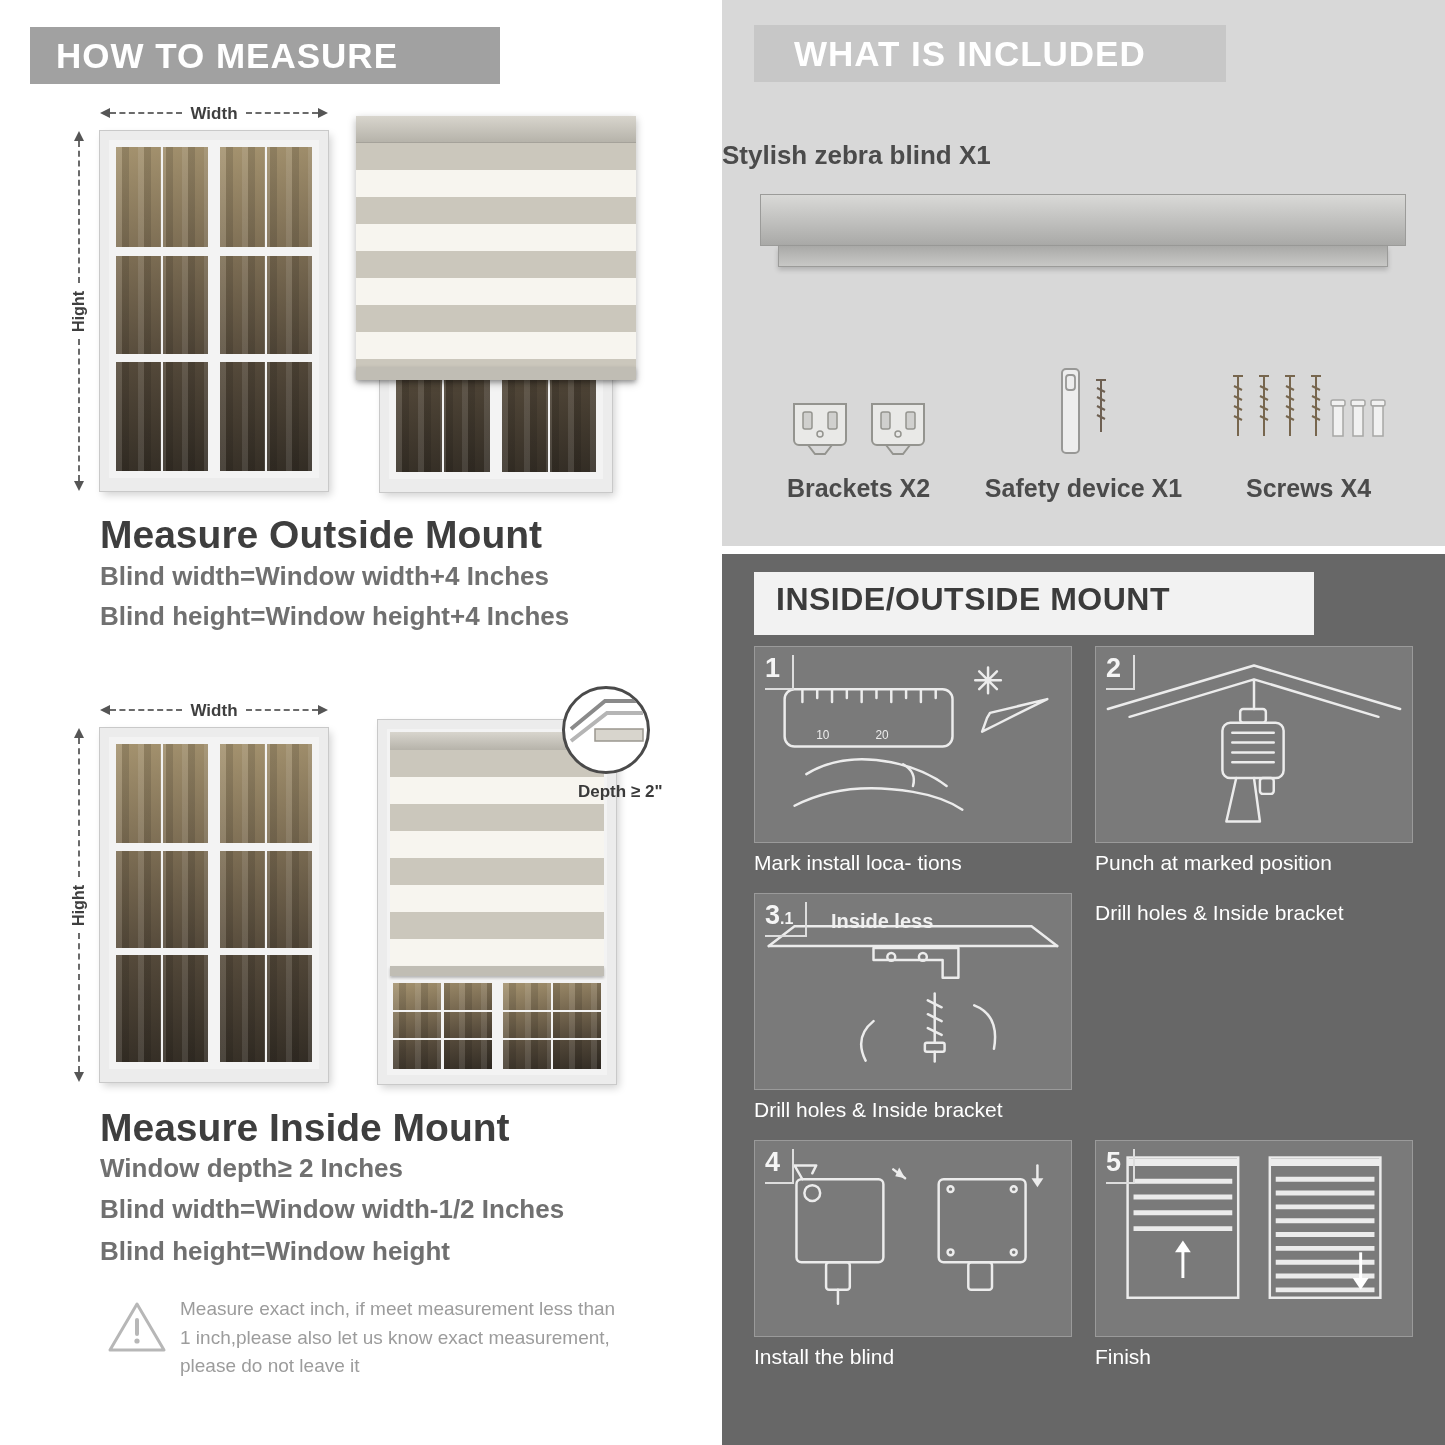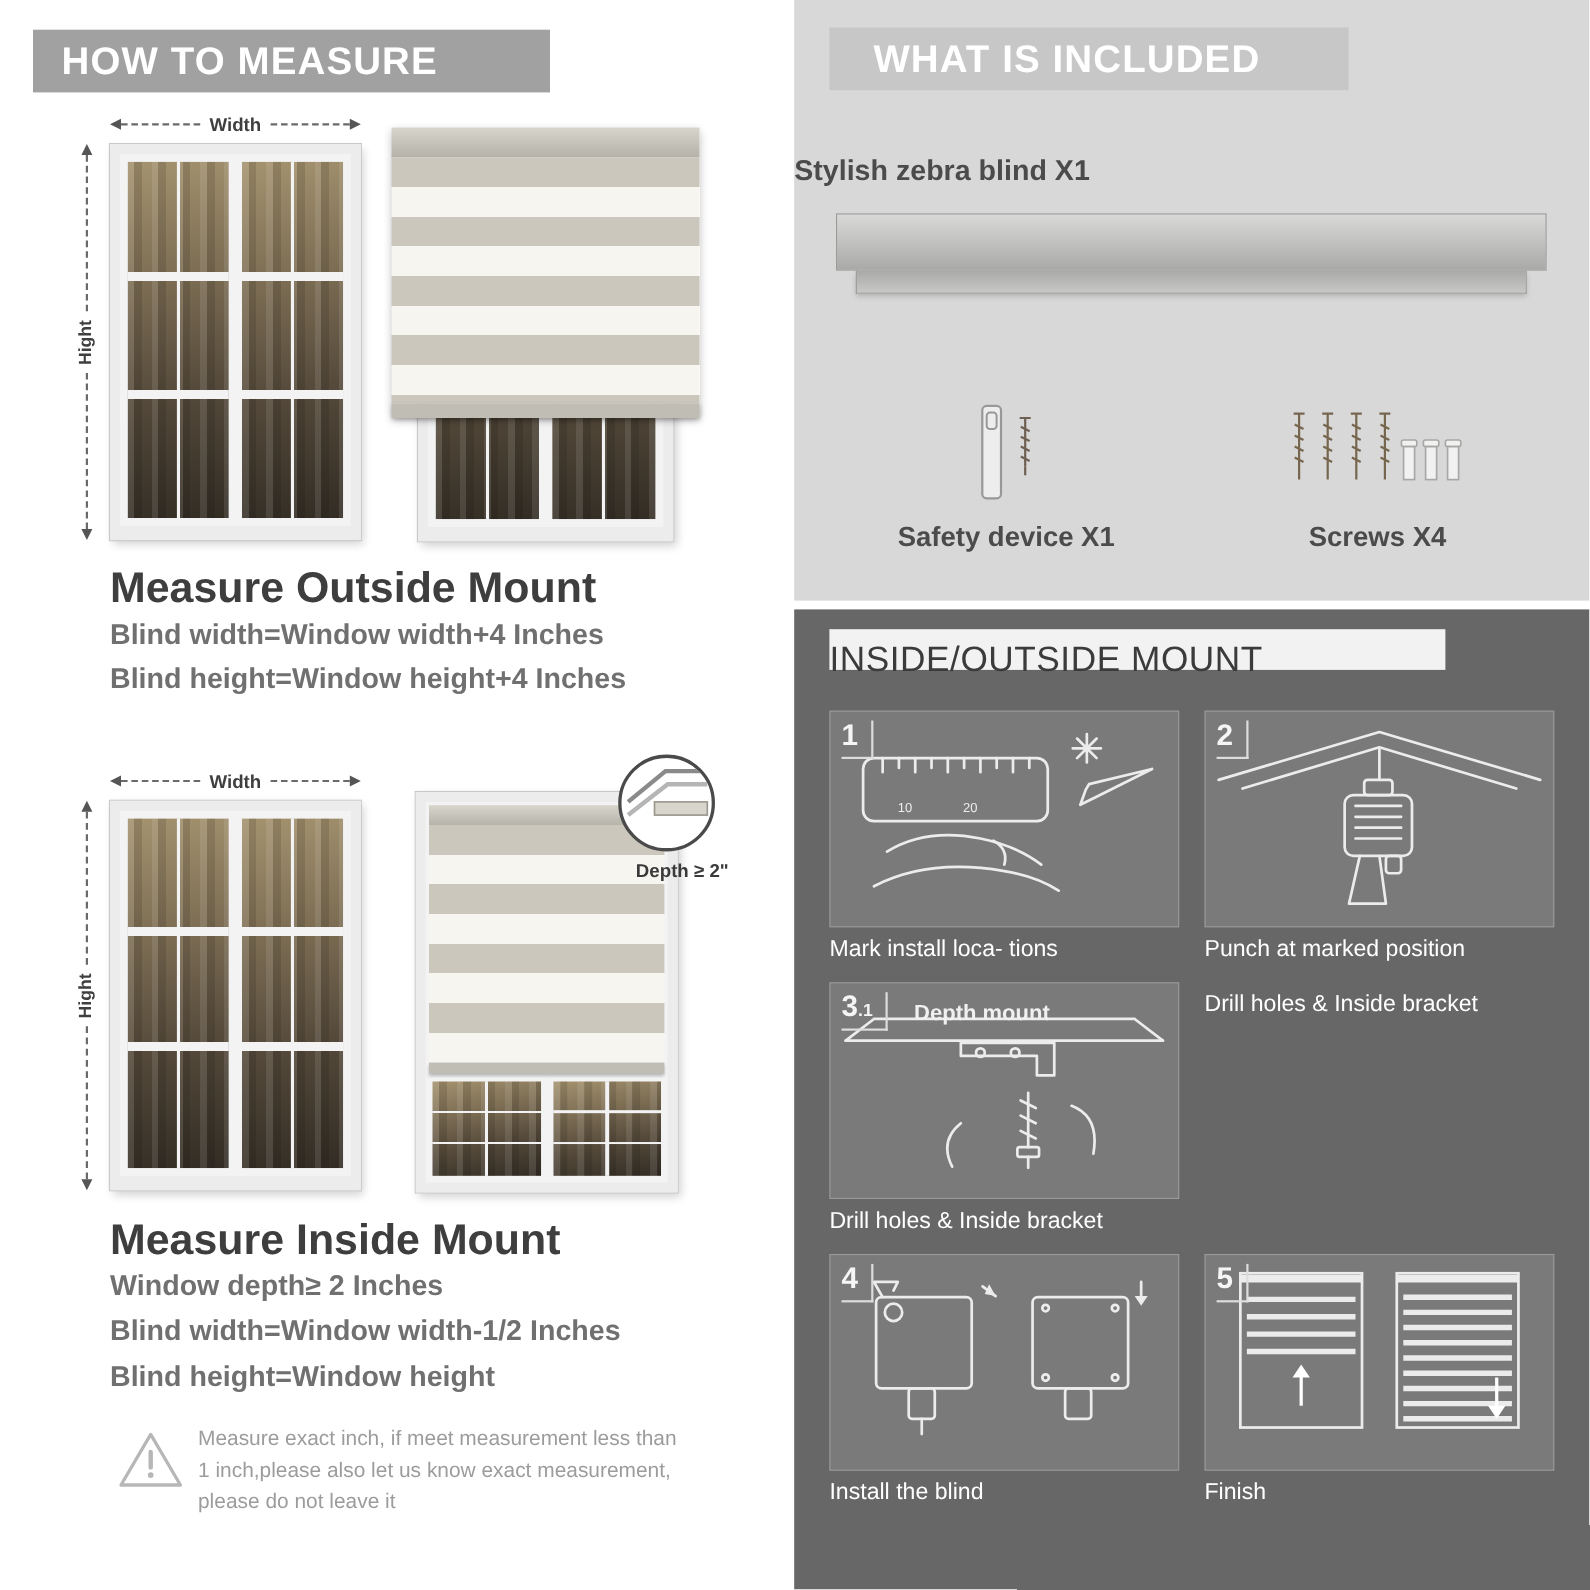--- a/index.html
+++ b/index.html
@@ -78,22 +78,22 @@
           border:1px solid #9b9b99;}
   .hr-lip{margin:0 18px;height:20px;background:linear-gradient(180deg,#a9a9a7,#c8c8c6);
           border:1px solid #9b9b99;border-top:none;box-shadow:0 3px 5px rgba(0,0,0,0.18);}
   .items{position:absolute;left:24px;right:24px;top:318px;height:185px;display:flex;}
   .item{flex:1;display:flex;flex-direction:column;align-items:center;justify-content:flex-end;gap:16px;}
   .icon-row{display:flex;gap:14px;align-items:flex-end;}
   .item-label{font-weight:bold;font-size:25px;color:#4b4b4b;white-space:nowrap;}
 
   
   .mount{position:absolute;left:722px;top:554px;width:723px;height:891px;background:#676767;}
-  .banner-mount{position:absolute;left:32px;top:18px;width:560px;height:37px;background:#f2f2f2;
-                color:#3b3b3b;font-weight:normal;font-size:32px;line-height:55px;
+  .banner-mount{position:absolute;left:32px;top:18px;width:560px;height:63px;background:#f2f2f2;
+                color:#3b3b3b;font-weight:bold;font-size:32px;line-height:55px;padding-left:22px;
                 box-sizing:border-box;letter-spacing:0.5px;}
   .steps{position:absolute;left:32px;top:92px;width:659px;display:grid;
          grid-template-columns:1fr 1fr;column-gap:23px;row-gap:16px;}
   .step{display:flex;flex-direction:column;}
   .step-canvas{height:197px;background:#7a7a7a;border:1px solid #9a9a9a;position:relative;box-sizing:border-box;}
   .art{position:absolute;inset:0;width:100%;height:100%;}
   .step-num{position:absolute;top:8px;left:10px;color:#f5f5f5;font-weight:bold;font-size:27px;
             padding:0 12px 6px 0;border-right:2px solid #dddddd;border-bottom:2px solid #dddddd;line-height:1;}
   .step-sub{font-size:16px;font-weight:bold;}
   .step-title{position:absolute;top:16px;left:76px;color:#f0f0f0;font-weight:bold;font-size:20px;}
@@ -213,20 +213,39 @@
 
     <div class="blind-name">Stylish zebra blind X1</div>
 
     <div class="headrail-wrap">
       <div class="hr-top"></div>
       <div class="hr-lip"></div>
     </div>
 
     <div class="items">
 
+      <div class="item">
+        <div class="icon-row">
+          <svg width="64" height="58" viewBox="0 0 64 58">
+            <path d="M6 4 h52 v36 a5 5 0 0 1-5 5 H11 a5 5 0 0 1-5-5 Z" fill="#e9e9e7" stroke="#94948f" stroke-width="2"></path>
+            <rect x="15" y="12" width="9" height="17" rx="2" fill="#d0d0ce" stroke="#94948f" stroke-width="1.5"></rect>
+            <rect x="40" y="12" width="9" height="17" rx="2" fill="#d0d0ce" stroke="#94948f" stroke-width="1.5"></rect>
+            <circle cx="32" cy="34" r="3" fill="none" stroke="#94948f" stroke-width="1.5"></circle>
+            <path d="M20 45 l7 9 h10 l7-9" fill="none" stroke="#94948f" stroke-width="2"></path>
+          </svg>
+          <svg width="64" height="58" viewBox="0 0 64 58">
+            <path d="M6 4 h52 v36 a5 5 0 0 1-5 5 H11 a5 5 0 0 1-5-5 Z" fill="#e9e9e7" stroke="#94948f" stroke-width="2"></path>
+            <rect x="15" y="12" width="9" height="17" rx="2" fill="#d0d0ce" stroke="#94948f" stroke-width="1.5"></rect>
+            <rect x="40" y="12" width="9" height="17" rx="2" fill="#d0d0ce" stroke="#94948f" stroke-width="1.5"></rect>
+            <circle cx="32" cy="34" r="3" fill="none" stroke="#94948f" stroke-width="1.5"></circle>
+            <path d="M20 45 l7 9 h10 l7-9" fill="none" stroke="#94948f" stroke-width="2"></path>
+          </svg>
+        </div>
+        <div class="item-label">Brackets X2</div>
+      </div>
 
       <div class="item">
         <div class="icon-row">
           <svg width="60" height="92" viewBox="0 0 60 92">
             <rect x="8" y="3" width="17" height="84" rx="4" fill="rgba(255,255,255,0.55)" stroke="#989896" stroke-width="2"></rect>
             <rect x="12" y="9" width="9" height="15" rx="3" fill="none" stroke="#989896" stroke-width="1.8"></rect>
             <g stroke="#6e6052" stroke-width="2" fill="none">
               <path d="M42 14 h10"></path>
                 <path d="M47 14 v44"></path>
               <path d="M43 22 l8 4 M43 31 l8 4 M43 40 l8 4 M43 49 l8 4"></path>
@@ -323,21 +342,21 @@
               <circle cx="138" cy="63" r="4"></circle>
                 <circle cx="170" cy="63" r="4"></circle>
               <path d="M182 100 V150"></path>
               <path d="M175 107 l14 7 M175 121 l14 7 M175 135 l14 7"></path>
               <rect x="172" y="150" width="20" height="9" rx="2"></rect>
               <path d="M182 159 v10"></path>
               <path d="M222 112 q26 10 20 44 M120 128 q-20 16 -8 40"></path>
             </g>
           </svg>
           <span class="step-num"><span>3</span><span class="step-sub">.1</span></span>
-          <span class="step-title">Depth mount</span>
+          <span class="step-title">Inside less</span>
         </div>
         <div class="step-caption">Drill holes &amp; Inside bracket</div>
       </div>
 
       <div class="step">
         <div class="step-caption">Drill holes &amp; Inside bracket</div>
       </div>
 
       <div class="step">
         <div class="step-canvas">

